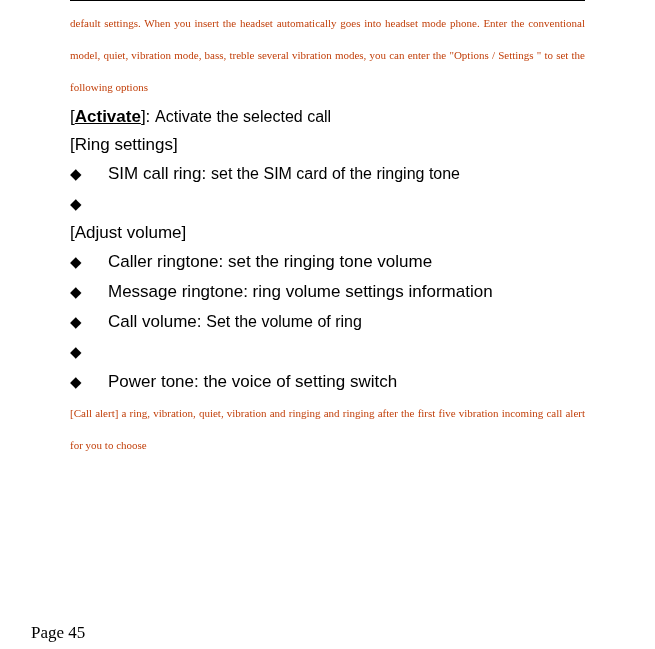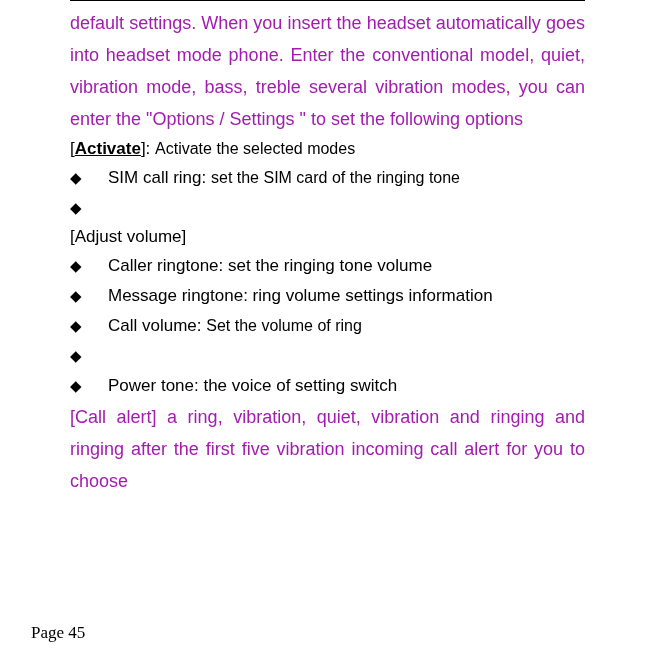--- a/index.html
+++ b/index.html
@@ -13,24 +13,25 @@
     height: 649px;
     box-sizing: border-box;
     padding: 0 70px 0 70px;
     position: relative;
   }
   .hr {
     border-top: 1px solid #000;
     margin-bottom: 6px;
   }
   .para {
-    font-size: 18px;
+    font-size: 11px;
     line-height: 32px;
     text-align: justify;
-    color: #a21caf;
+    color: #c2410c;
+    font-family: Liberation Serif, serif;
   }
   .line {
     font-size: 17px;
     line-height: 28px;
     color: #000;
   }
   .bold {
     font-weight: bold;
     margin-top: 12px;
   }
@@ -71,24 +72,25 @@
 </style>
 </head>
 <body>
 
 <div class="page">
   <div class="hr"></div>
 
   <div class="para">default settings. When you insert the headset automatically goes into headset mode phone. Enter the conventional model, quiet, vibration mode, bass, treble several vibration modes, you can enter the "Options / Settings " to set the following options</div>
 
   <div class="line">
-    [<span class="bold underline">Activate</span>]: <span class="smaller">Activate the selected modes</span>
+    [<span class="bold underline">Activate</span>]: <span class="smaller">Activate the selected call</span>
   </div>
 
 
+  <div class="line">[Ring settings]</div>
 
   <ul class="bullet-list">
     <li class="bullet-item">
       <span class="diamond">◆</span>
       <span><span>SIM call ring: </span><span class="smaller">set the SIM card of the ringing tone</span></span>
     </li>
     <li class="bullet-item">
       <span class="diamond">◆</span>
     </li>
   </ul>

